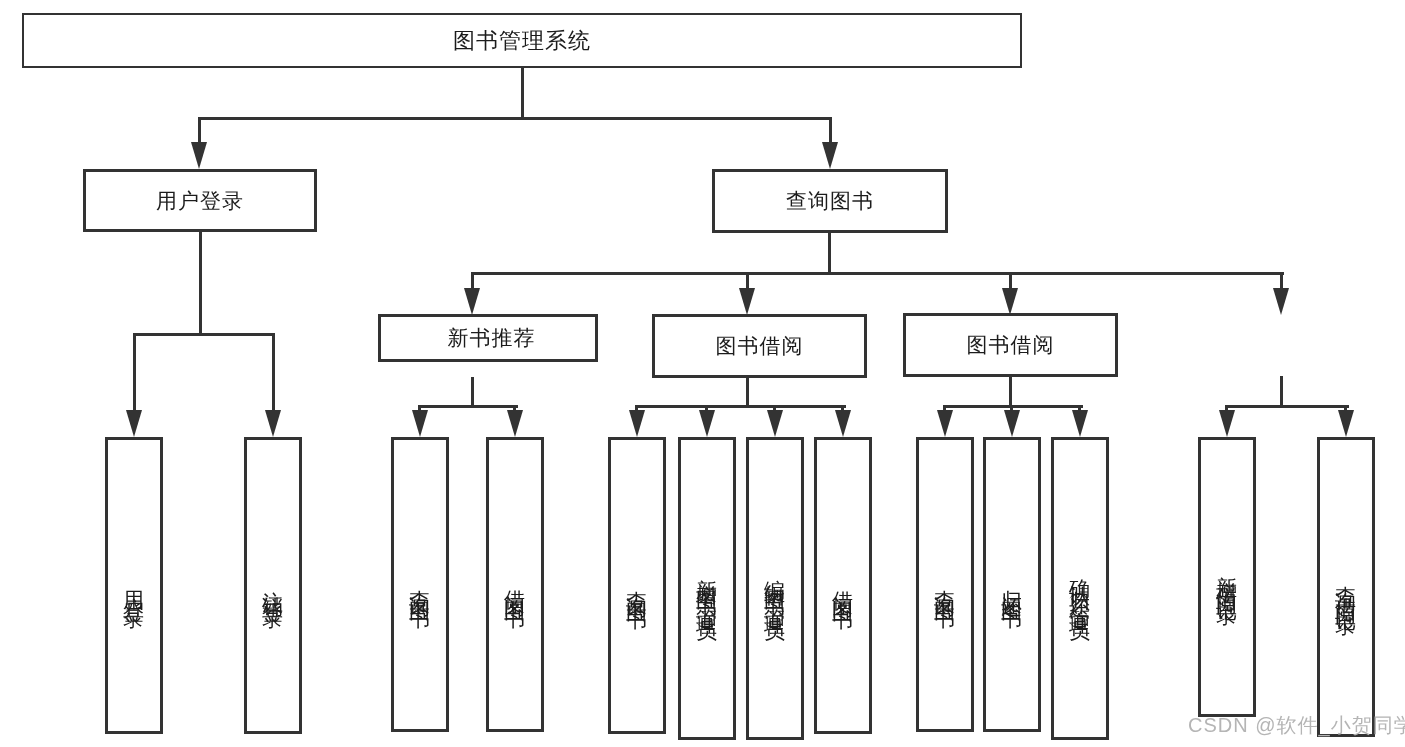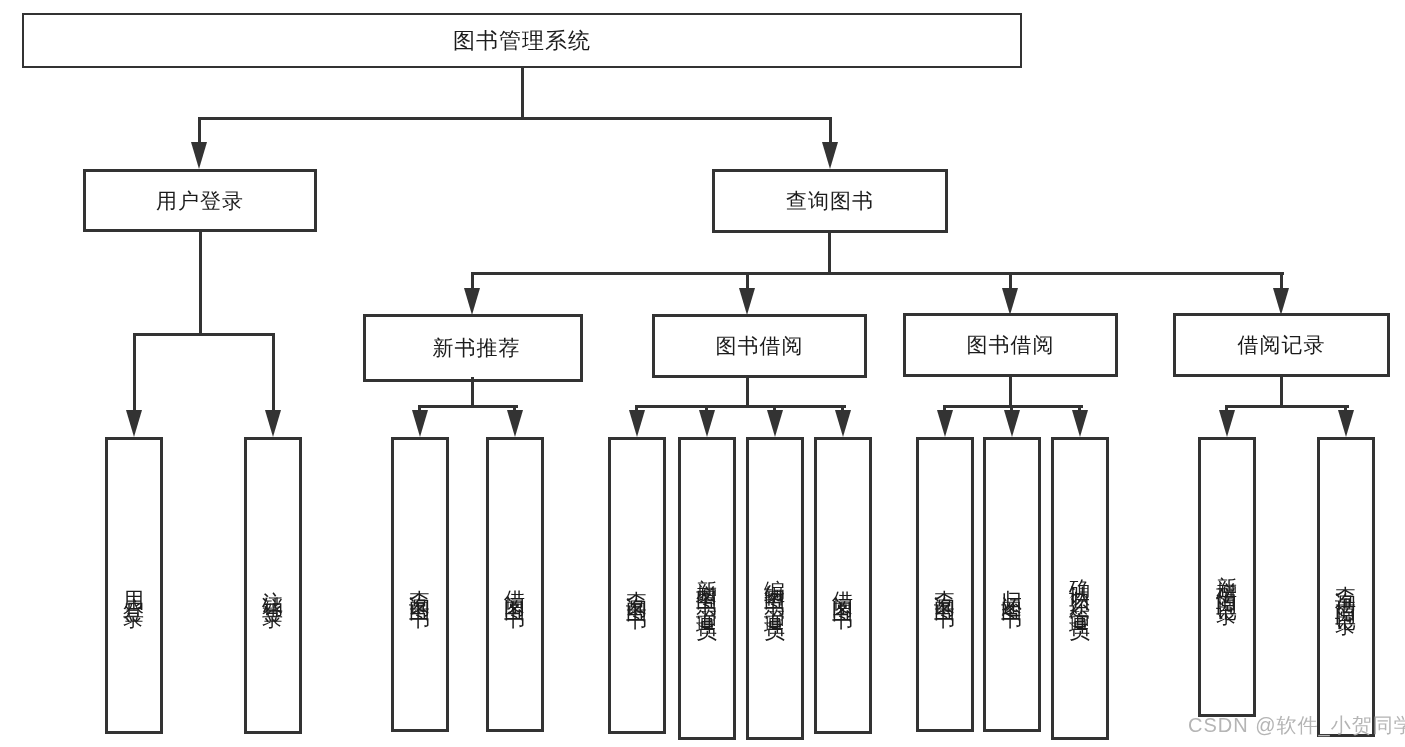--- a/index.html
+++ b/index.html
@@ -48,35 +48,32 @@
   </div>
 
   <div class="box" style="left:83px;top:169px;width:234px;height:63px;">
     <span>用户登录</span>
   </div>
 
   <div class="box" style="left:712px;top:169px;width:236px;height:64px;">
     <span>查询图书</span>
   </div>
 
-  <div class="box" style="left:363px;top:314px;width:220px;height:68px;padding-left:7px;">
+  <div class="box" style="left:378px;top:314px;width:220px;height:48px;padding-left:7px;">
     <span>新书推荐</span>
   </div>
 
   <div class="box" style="left:640px;top:314px;width:215px;height:64px;margin-left:12px;">
     <span>图书借阅</span>
   </div>
 
   <div class="box" style="left:903px;top:313px;width:215px;height:64px;">
     <span>图书借阅</span>
   </div>
 
-  <div class="box" style="left:1173px;top:313px;width:217px;height:64px;">
-    <span>借阅记录</span>
-  </div>
 
   <div class="box leaf" style="left:105px;top:437px;width:58px;height:297px;">用户登录</div>
   <div class="box leaf" style="left:244px;top:437px;width:58px;height:297px;">注销登录</div>
 
   <div class="box leaf" style="left:391px;top:437px;width:58px;height:295px;">查询图书</div>
   <div class="box leaf" style="left:486px;top:437px;width:58px;height:295px;">借阅图书</div>
 
   <div class="box leaf" style="left:608px;top:437px;width:58px;height:297px;">查询图书</div>
   <div class="box leaf" style="left:678px;top:437px;width:58px;height:303px;">新增图书（管理员）</div>
   <div class="box leaf" style="left:746px;top:437px;width:58px;height:303px;">编辑图书（管理员）</div>

